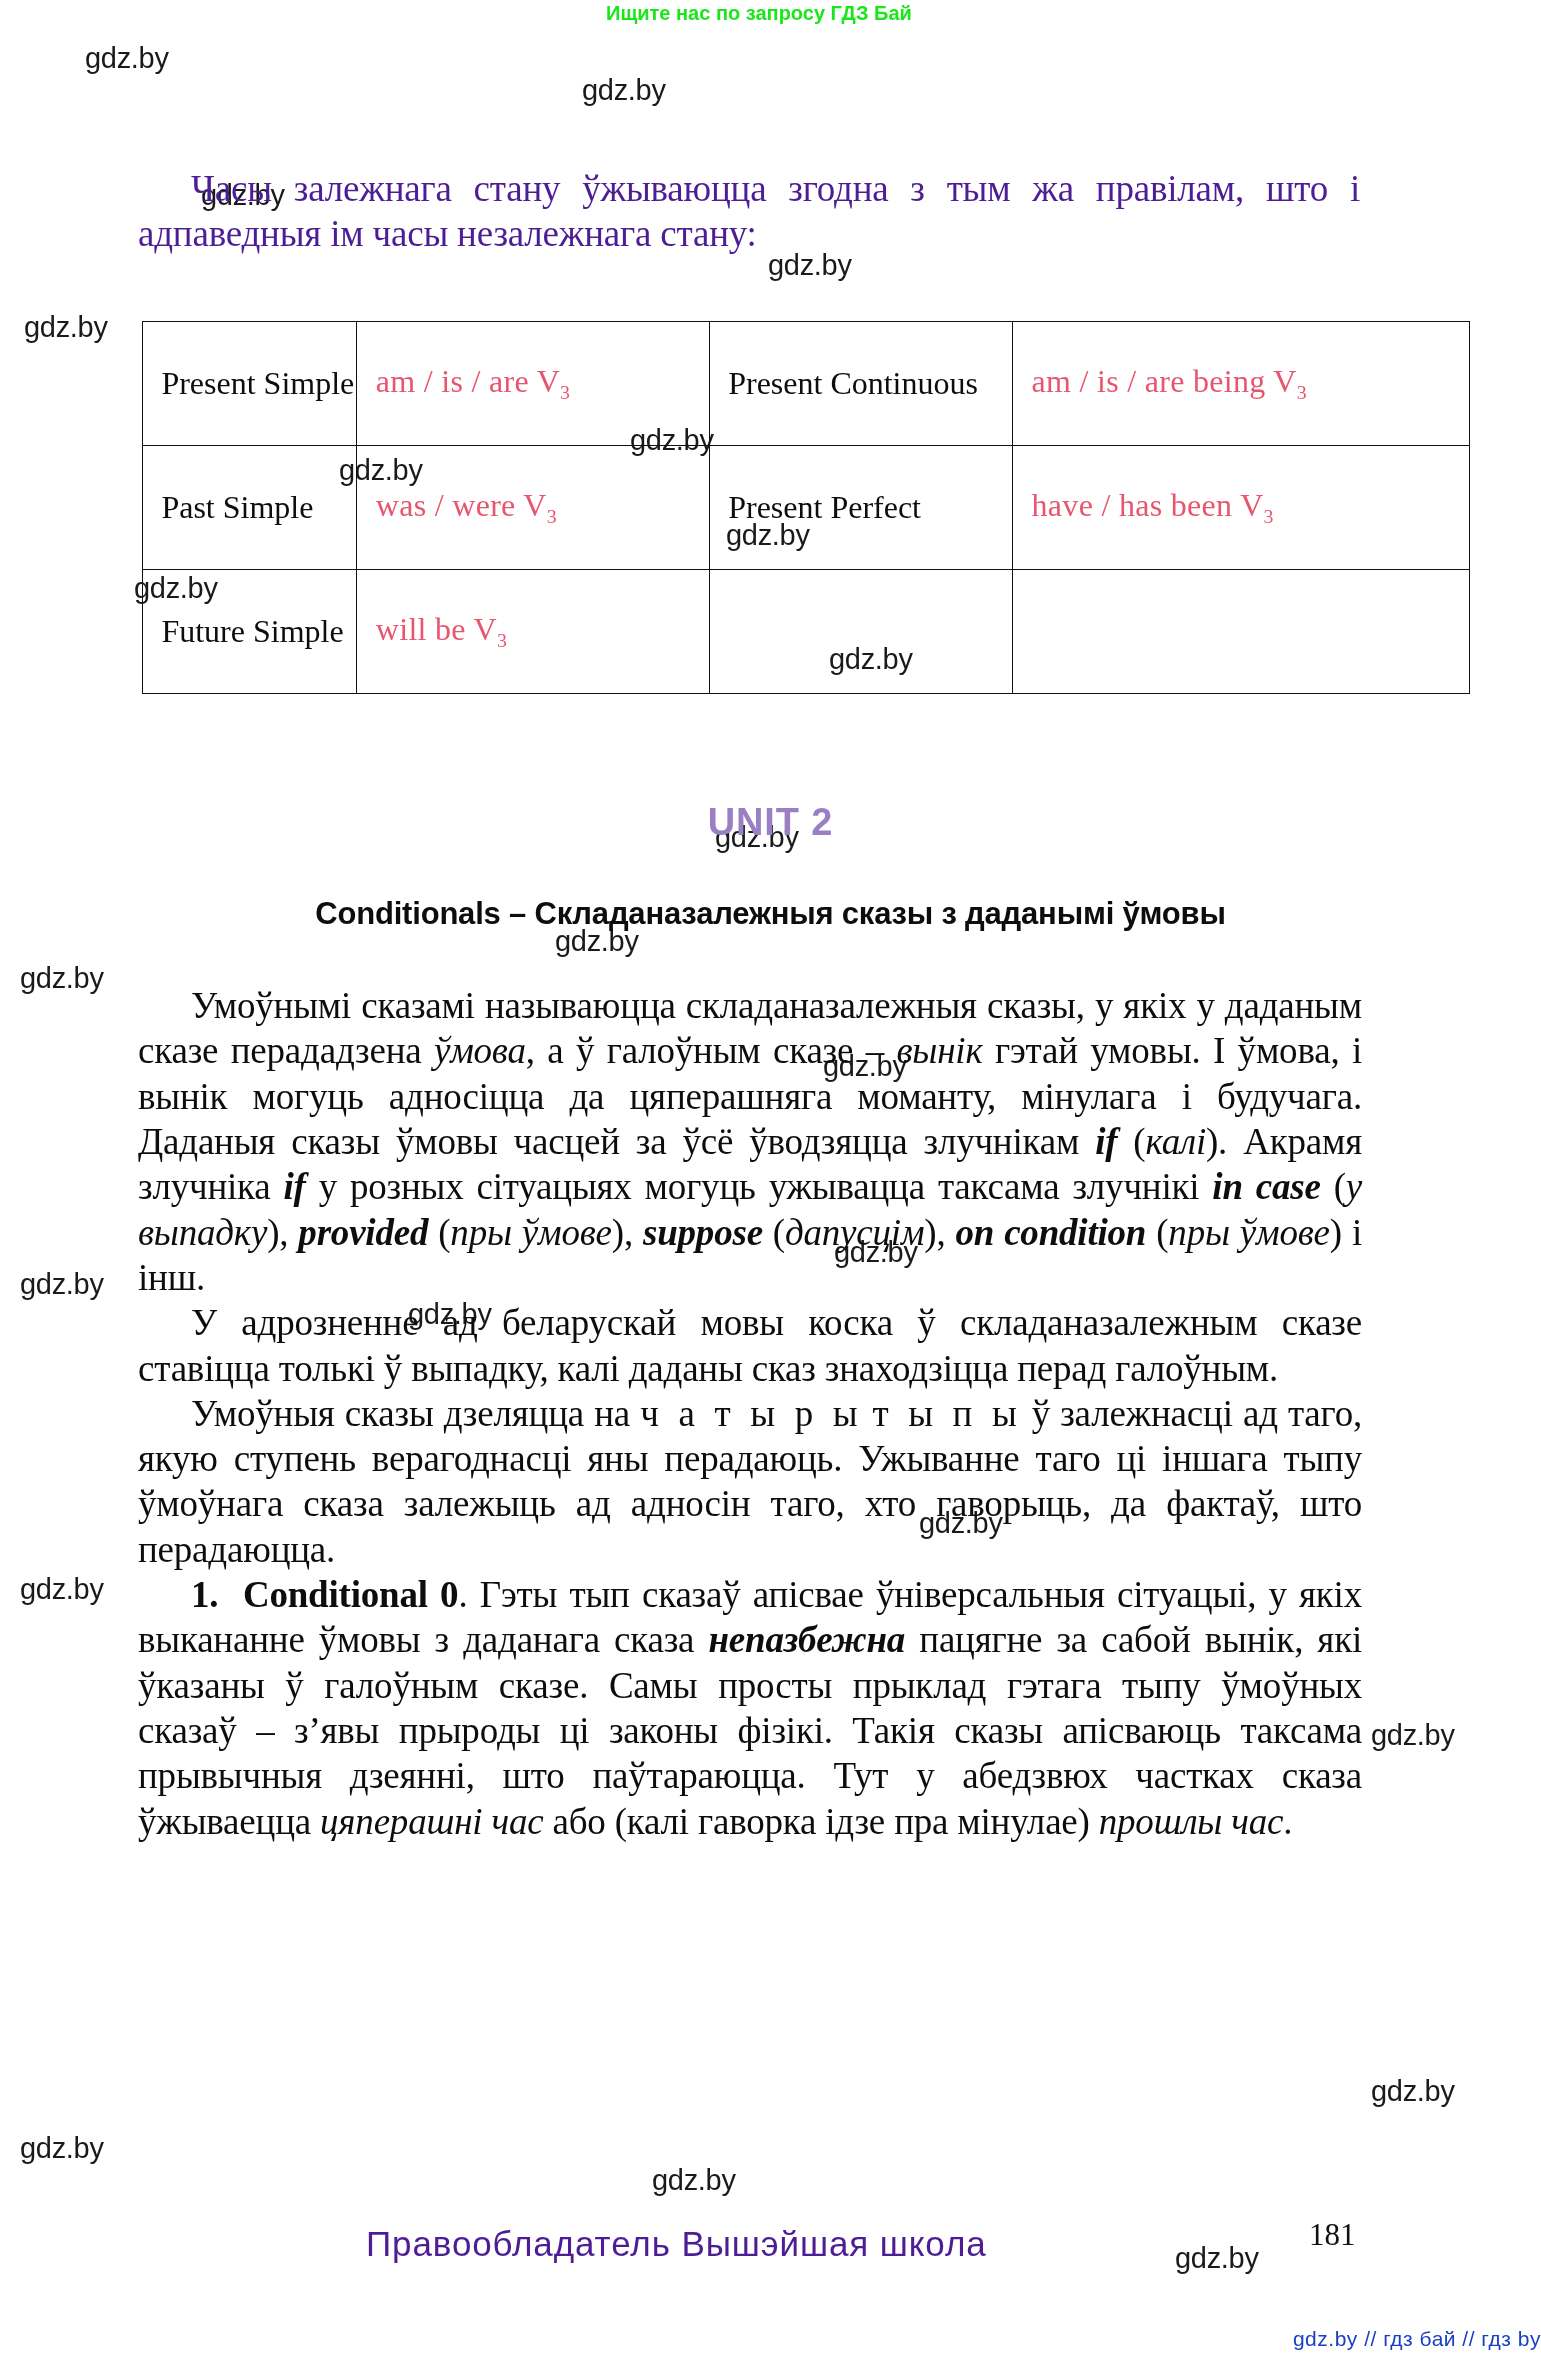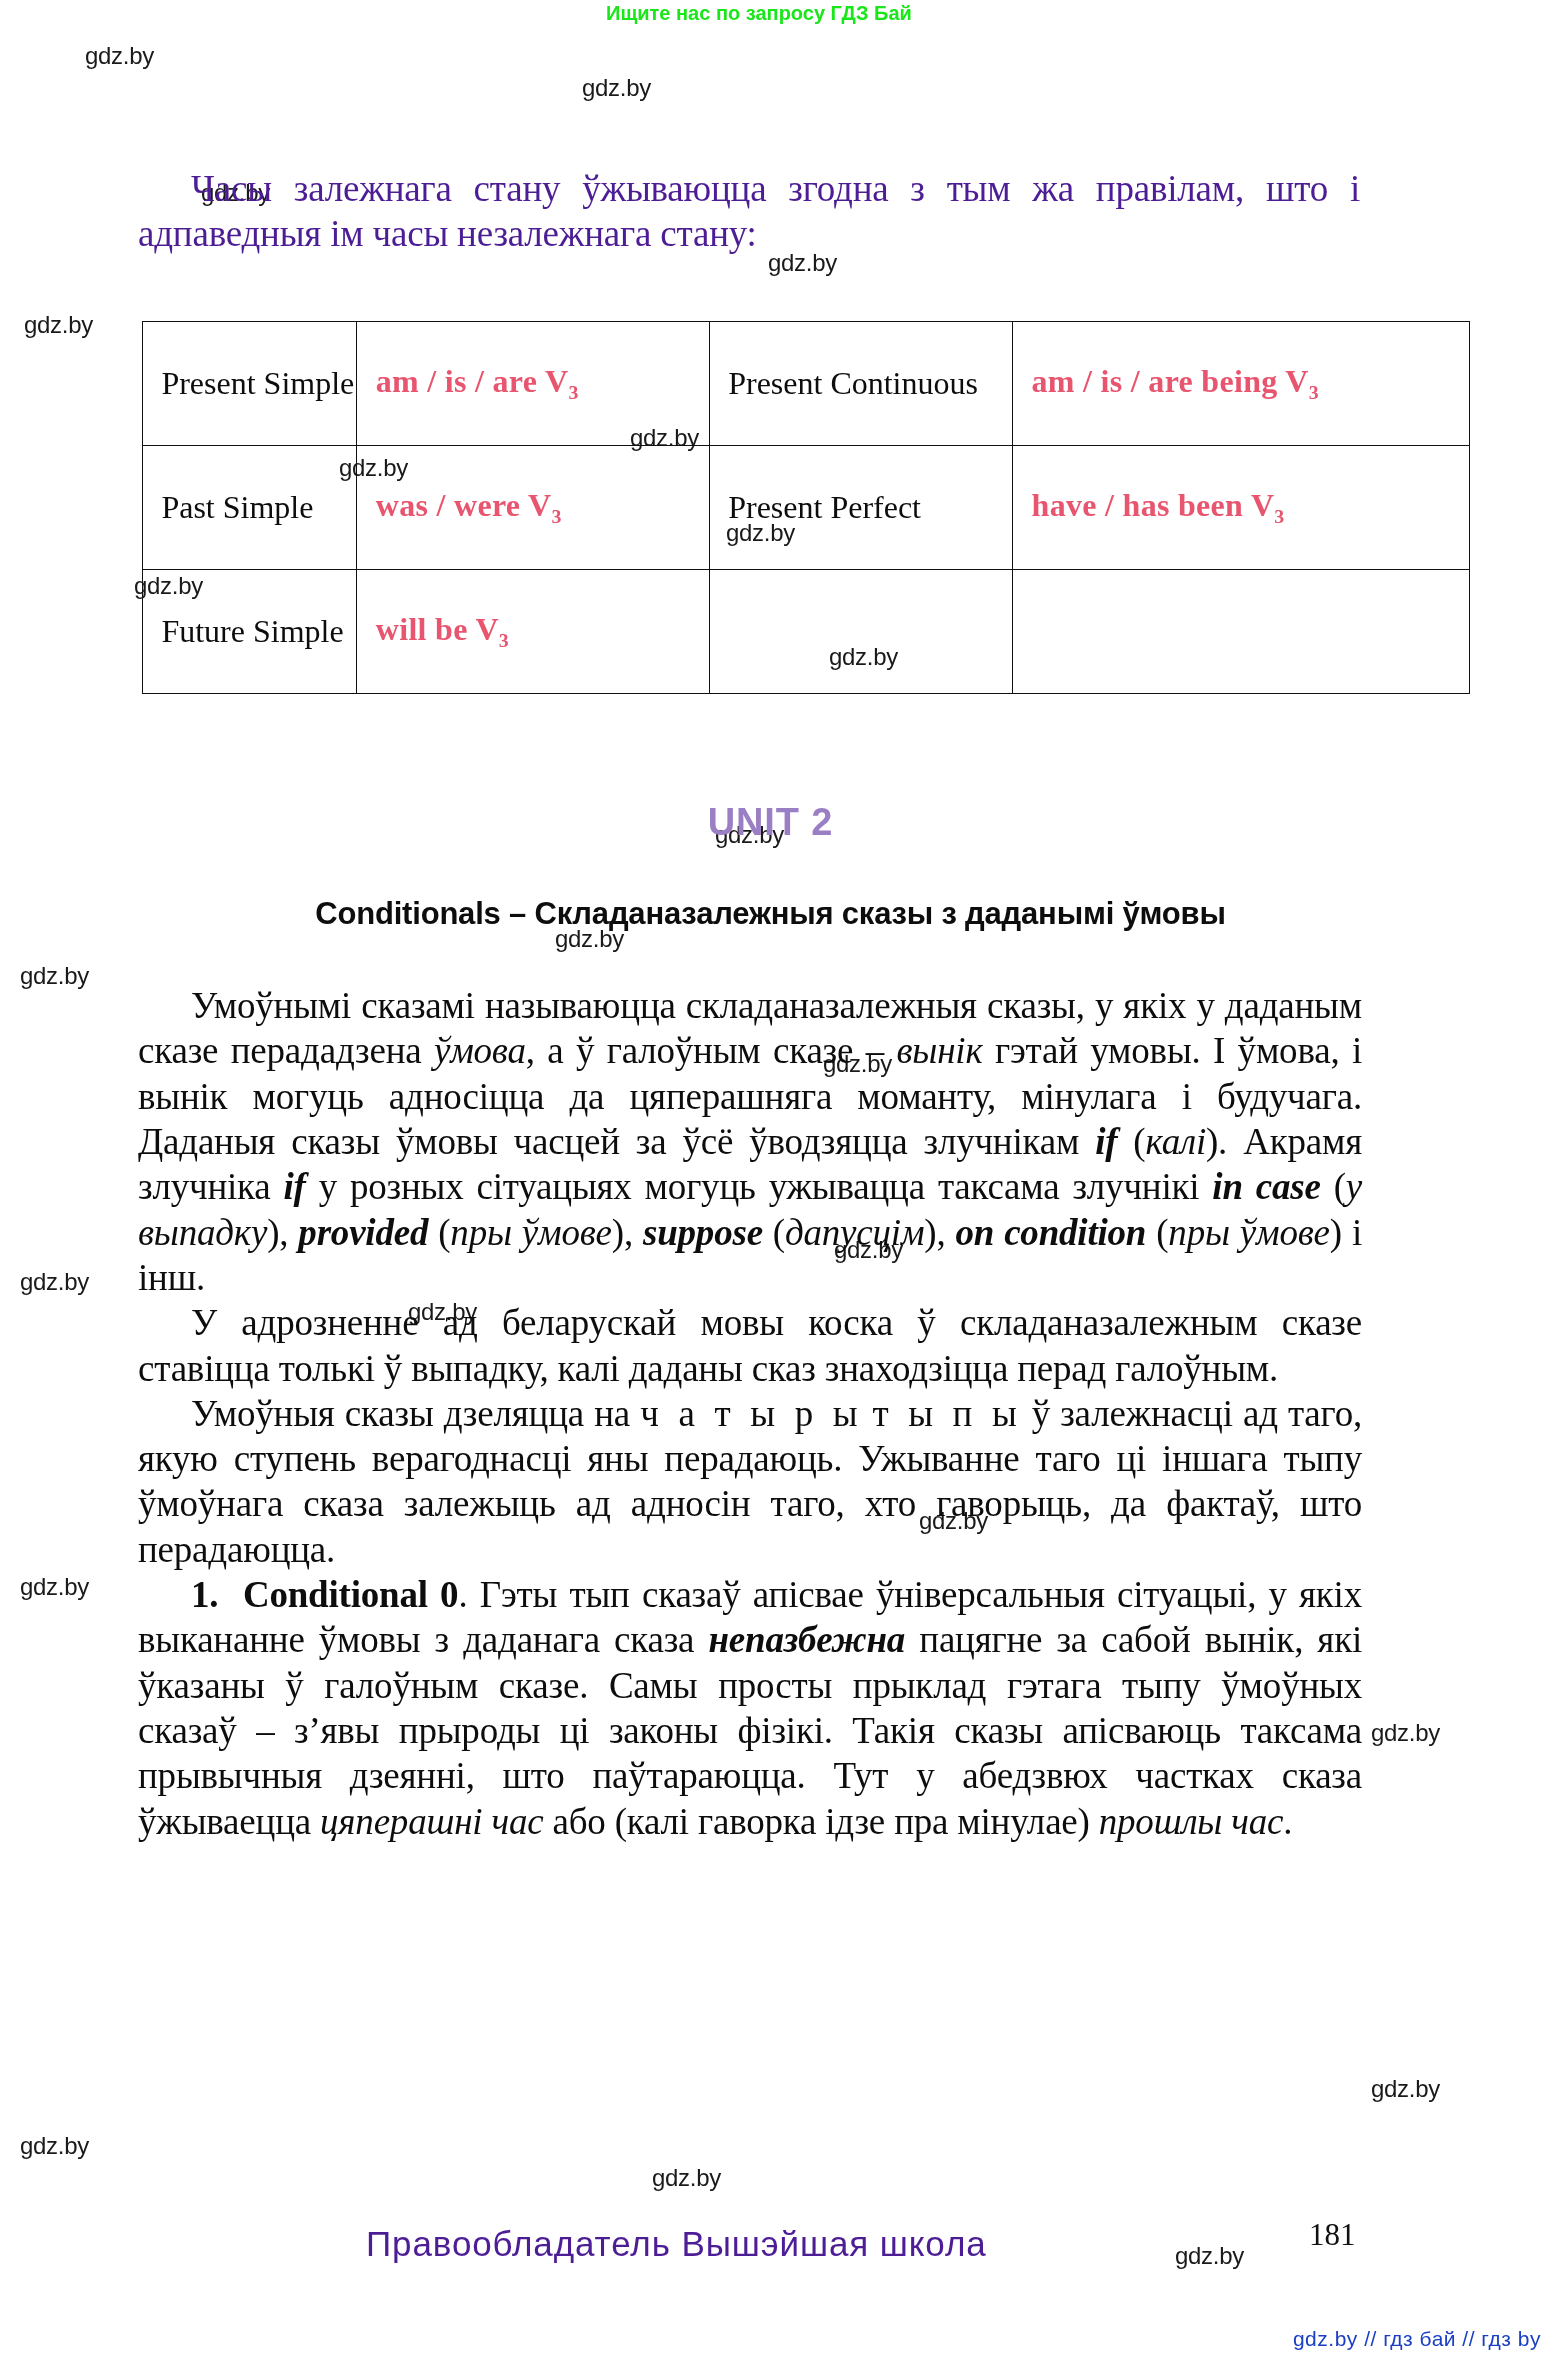--- a/index.html
+++ b/index.html
@@ -9,21 +9,21 @@
     position:relative;
     font-family:"Liberation Serif", serif;
     overflow:hidden;
   }
   .page { position:absolute; inset:0; }
 
   
   .wm {
     position:absolute;
     font-family:"Liberation Sans", sans-serif;
-    font-size:24px;
+    font-size:29px;
     color:#1a1a1a;
     white-space:nowrap;
     letter-spacing:-0.3px;
   }
   .top-promo {
     position:absolute;
     left:606px; top:1.8px;
     font-family:"Liberation Sans", sans-serif;
     font-size:20px;
     font-weight:bold;
@@ -84,21 +84,21 @@
     font-size:32px;
     line-height:1.12;
     color:#0d0d0d;
   }
   table.tenses td.c0 { width:195px; }
   table.tenses td.c1 { width:333px; }
   table.tenses td.c2 { width:284px; }
   table.tenses td.c3 { width:437px; }
   .formula {
     color:#e8556f;
-    font-weight:bold;
+    font-weight:normal;
     font-size:32px;
     letter-spacing:0.3px;
   }
   .formula sub { font-size:0.62em; }
 
   
   .unit {
     position:absolute;
     left:0; right:0; top:801px;
     text-align:center;

